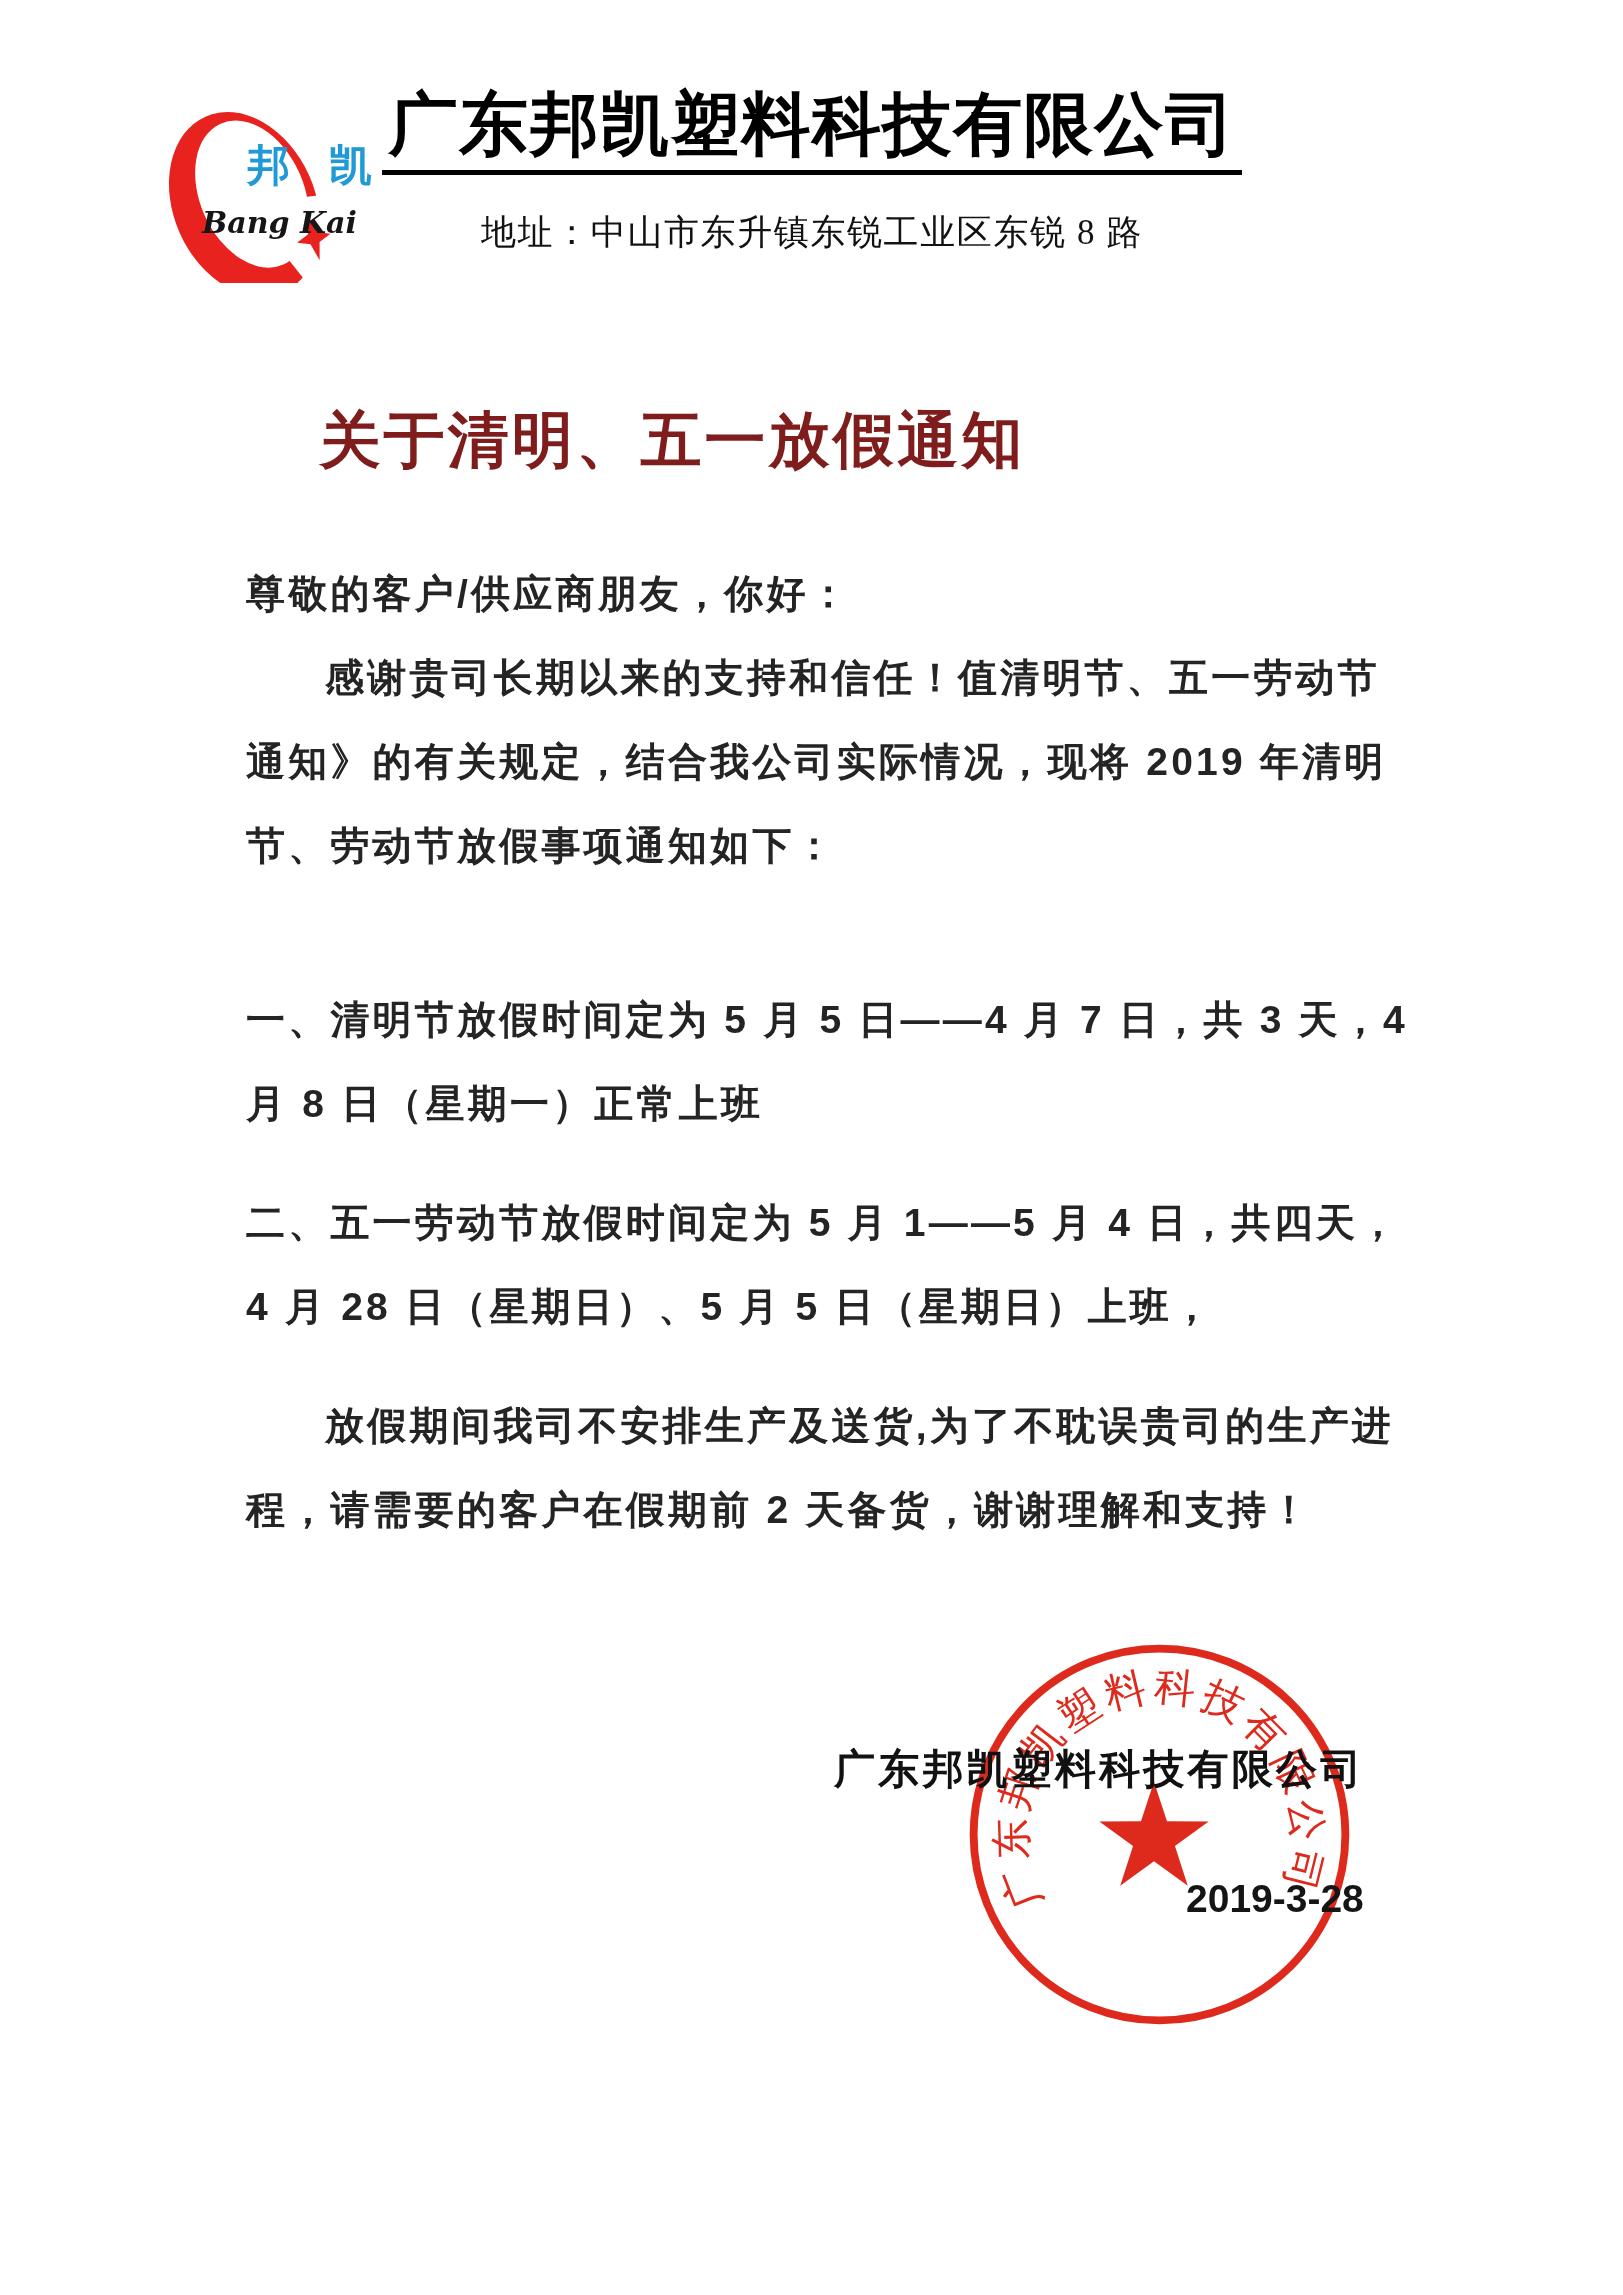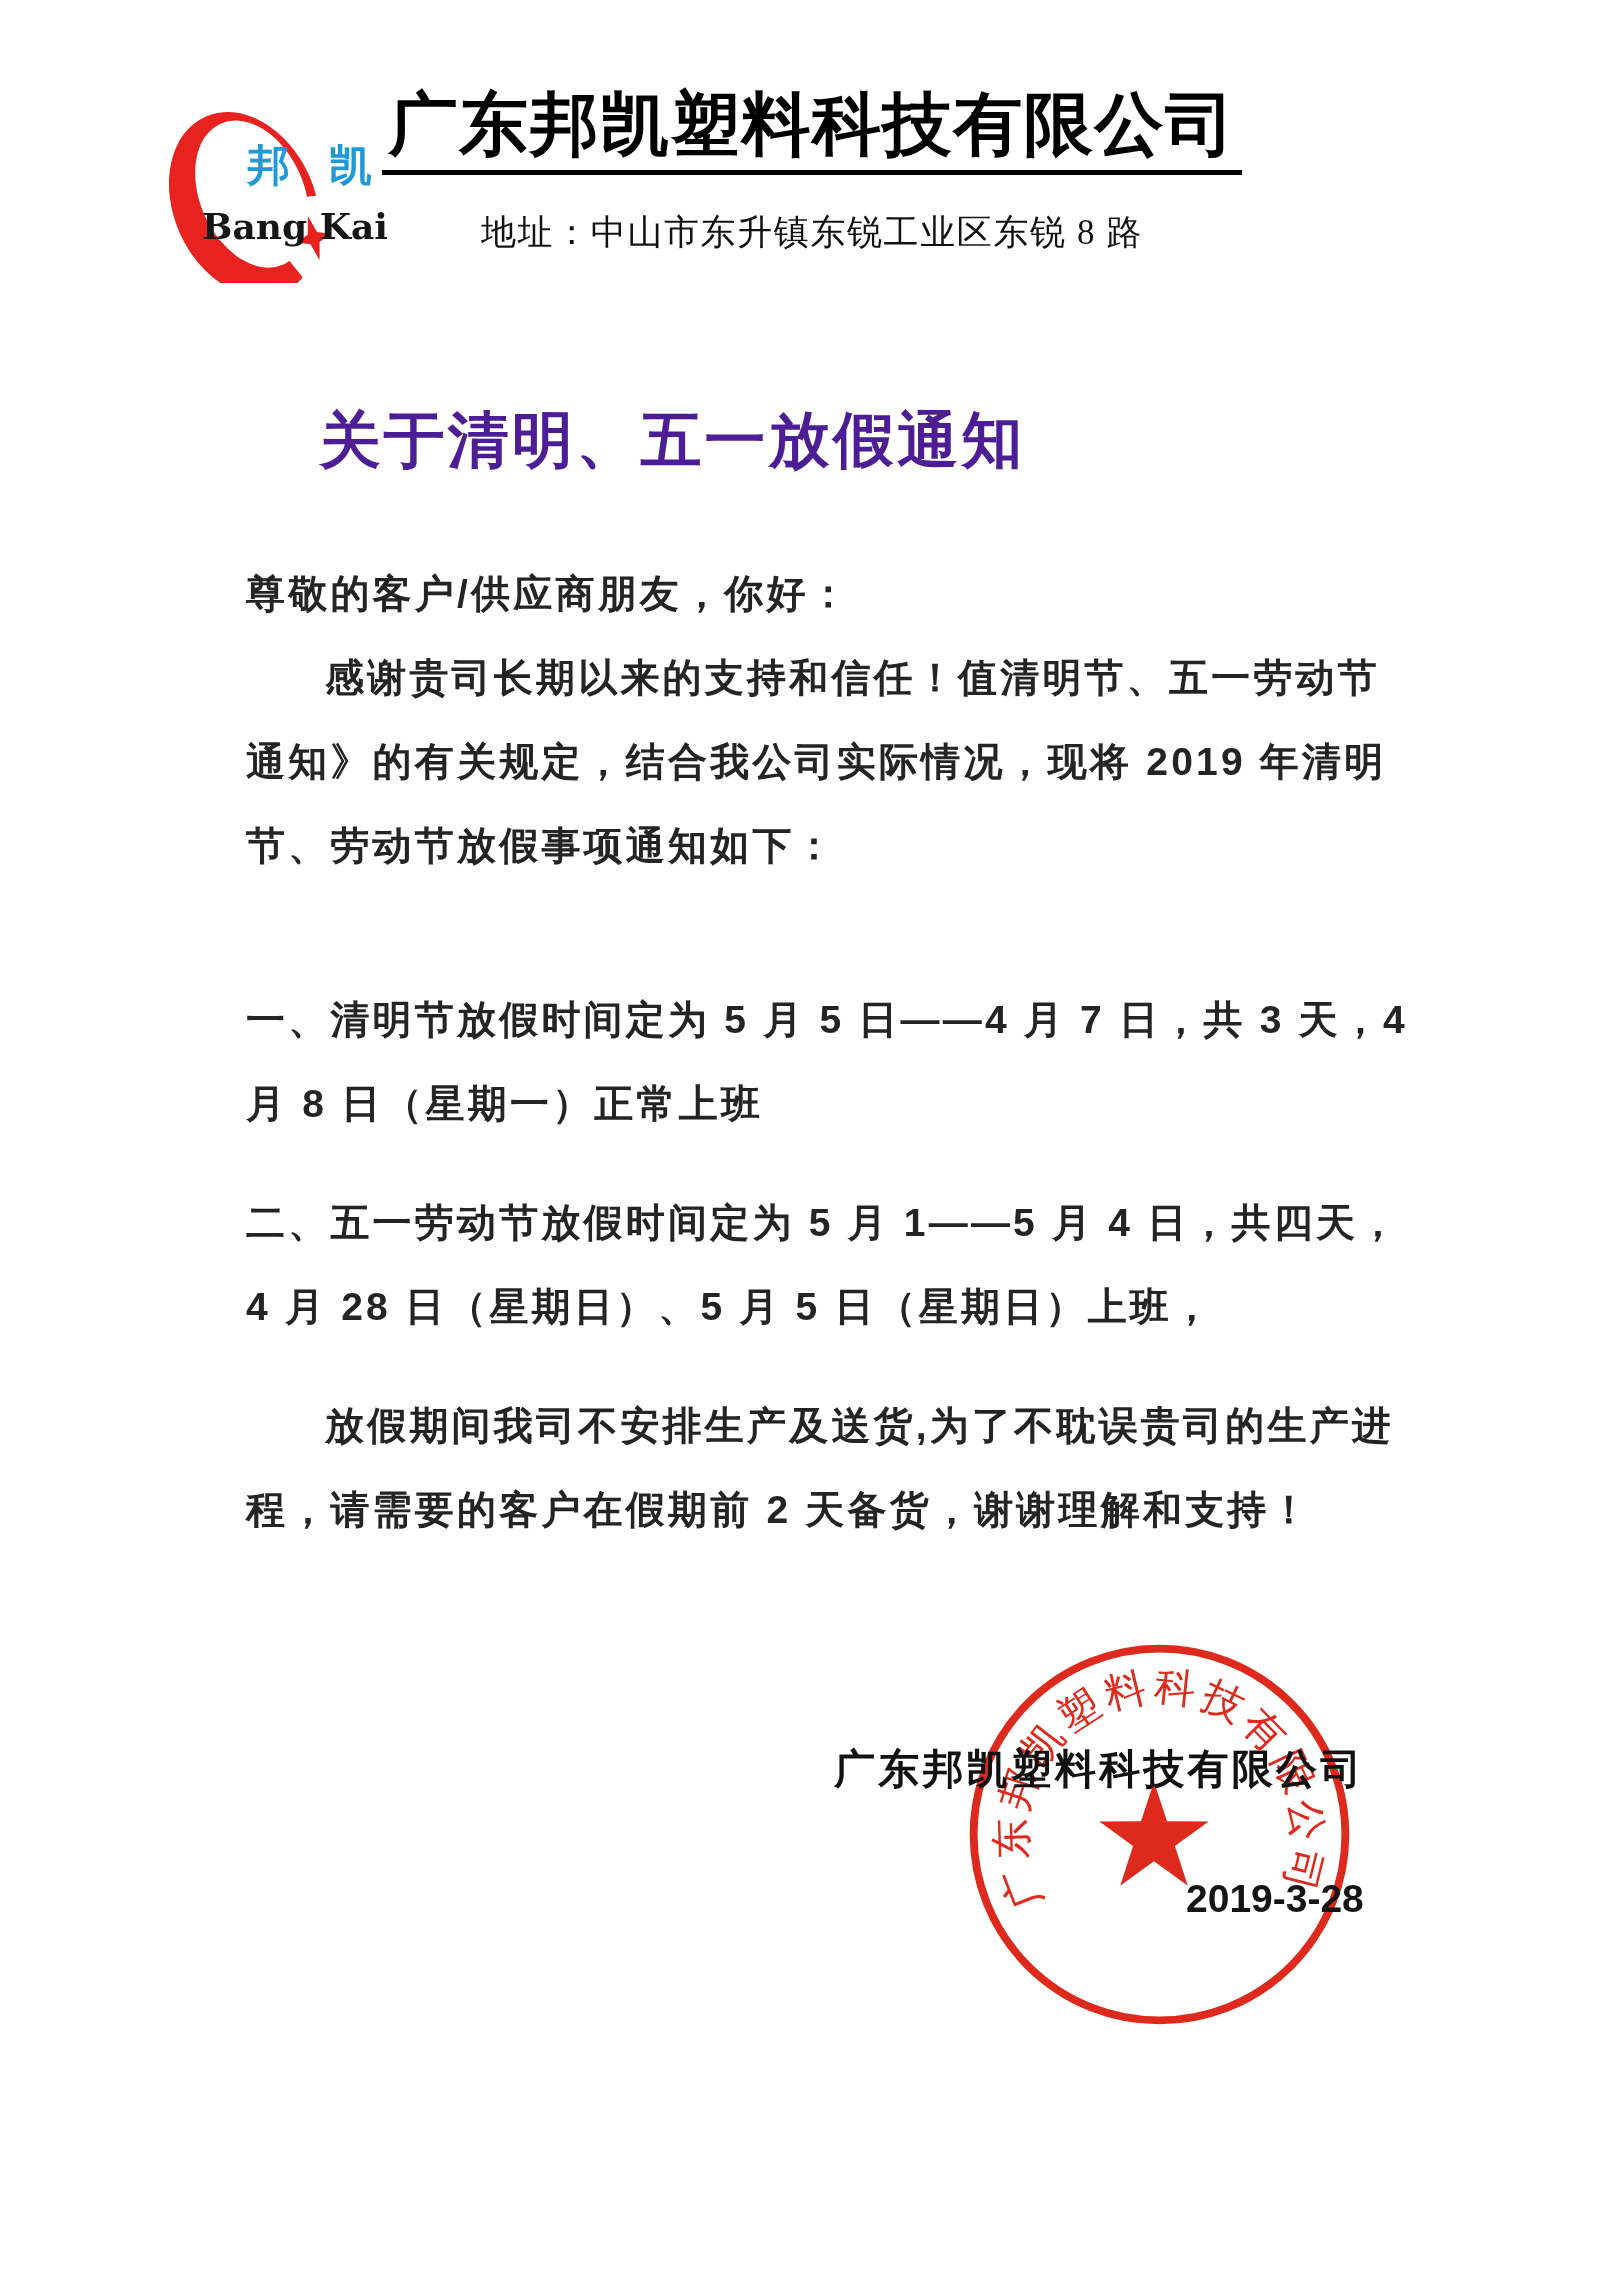--- a/index.html
+++ b/index.html
@@ -17,21 +17,21 @@
   
   .logo-svg { position:absolute; left:79px; top:47px; width:331px; height:236px; }
   .logo-cn {
     position:absolute; left:247px; top:137px;
     font-size:43px; font-weight:bold; letter-spacing:39px;
     color:#1f9ad6; white-space:nowrap;
     font-family:"Liberation Sans","DejaVu Sans",sans-serif;
   }
   .logo-script {
     position:absolute; left:202px; top:205px;
-    font-size:36px; font-weight:bold; 
+    font-size:30px; font-weight:bold; font-style:italic;
     color:#161616; white-space:nowrap;
     font-family:"DejaVu Serif","Liberation Serif",serif;
   }
   .header-right {
     position:absolute; left:260px; top:91px; width:1104px;
     text-align:center;
   }
   .company-title {
     display:inline-block;
     font-family:"Liberation Serif","DejaVu Serif",serif;
@@ -52,21 +52,21 @@
     letter-spacing:0.8px; white-space:nowrap;
   }
   .hotline { color:#d9342e; }
 
   
   .notice-title {
     position:absolute; left:0; top:406px; width:1345px;
     text-align:center;
     font-family:"Liberation Serif","DejaVu Serif",serif;
     font-weight:bold; font-size:61px; line-height:1.15;
-    letter-spacing:3.2px; color:#4c1d95; white-space:nowrap;
+    letter-spacing:3.2px; color:#7f1d1d; white-space:nowrap;
   }
 
   
   .body-text {
     position:absolute; left:246px; top:552px; width:1151px;
     font-size:39px; line-height:84px; font-weight:bold;
     letter-spacing:3.2px; color:#242424;
   }
   .body-text .bline { white-space:nowrap; }
   .body-text .indent { text-indent:79px; }

